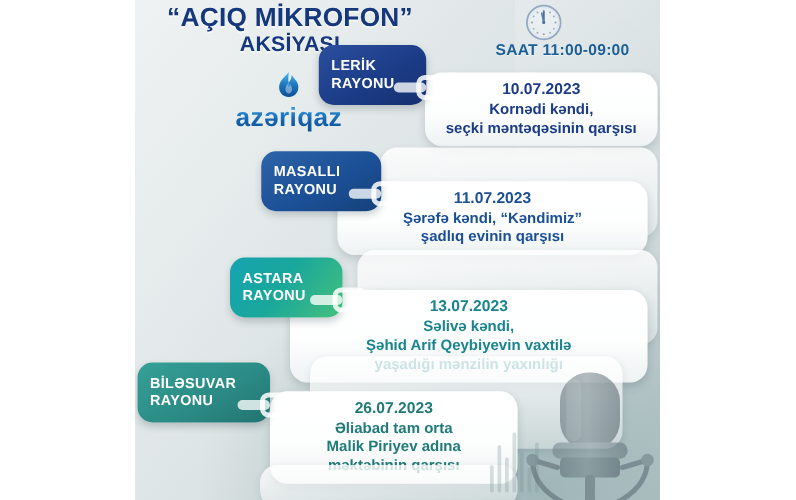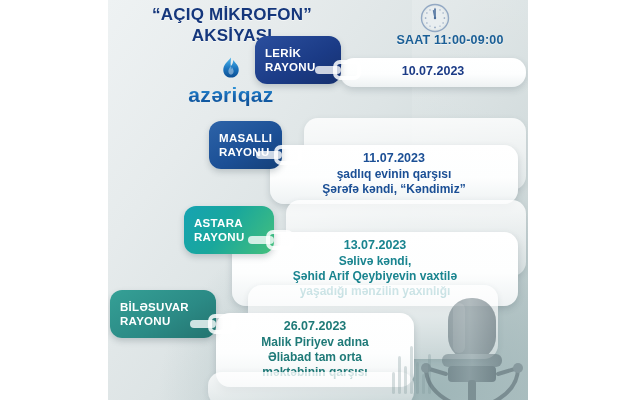--- a/index.html
+++ b/index.html
@@ -25,21 +25,21 @@
     background:linear-gradient(180deg,rgba(255,255,255,.16),rgba(255,255,255,0) 60%);
     pointer-events:none;
   }
 
   
   .title-wrap{position:absolute;left:6px;top:5px;width:236px;text-align:center;}
   .title-l1,.title-l2{
     color:#15377c;font-weight:bold;letter-spacing:.2px;
     text-shadow:0 1px 0 rgba(255,255,255,.55);
   }
-  .title-l1{font-size:17px;line-height:20px;}
+  .title-l1{font-size:21px;line-height:20px;}
   .title-l2{font-size:17px;line-height:21px;}
 
   
   .logo{position:absolute;left:62px;top:57px;width:122px;text-align:center;}
   .flame{display:block;margin:0 auto 2px auto;width:20px;height:24px;}
   .logo-word{
     font-size:21px;font-weight:bold;letter-spacing:.3px;
     background:linear-gradient(180deg,#3aa7e8 0%,#1564b0 55%,#0d4c90 100%);
     -webkit-background-clip:text;background-clip:text;color:transparent;
   }
@@ -152,39 +152,41 @@
       <line x1="16" y1="16" x2="16" y2="7.6" stroke="#4d6f9b" stroke-width="1.6" stroke-linecap="round"></line>
       <line x1="16" y1="16" x2="14.4" y2="8.6" stroke="#5d7ea8" stroke-width="1.3" stroke-linecap="round"></line>
       <circle cx="16" cy="16" r="1.2" fill="#4d6f9b"></circle>
     </svg>
 
     <div class="saat">SAAT 11:00-09:00</div>
 
     <div class="row">
       <div class="card" style="left:232px;top:58px;width:186px;">
         <div class="date" style="color:#1b3b86;">10.07.2023</div>
+        <div class="place" style="color:#1b3b86;">Kornədi kəndi,</div>
+        <div class="place" style="color:#1b3b86;">seçki məntəqəsinin qarşısı</div>
       </div>
       <div class="pill" style="left:147px;top:36px;width:86px;height:48px;background:linear-gradient(150deg,#2b4f9e 0%,#1b3b86 58%,#16306e 100%);">
         <span>LERİK</span>
         <span class="l2">RAYONU</span>
         <span class="hook">
           <span class="bar"></span>
             <span class="ring"></span>
         </span>
       </div>
     </div>
 
     <div class="row">
       <div class="ghost" style="left:196px;top:118px;width:222px;height:72px;"></div>
       <div class="card" style="left:162px;top:145px;width:248px;">
         <div class="date" style="color:#1b4f95;">11.07.2023</div>
+        <div class="place" style="color:#1b4f95;">Şərəfə kəndi, “Kəndimiz”</div>
         <div class="place" style="color:#1b4f95;">şadlıq evinin qarşısı</div>
-        <div class="place" style="color:#1b4f95;">Şərəfə kəndi, “Kəndimiz”</div>
-      </div>
-      <div class="pill" style="left:101px;top:121px;width:73px;height:48px;background:linear-gradient(150deg,#2d63a8 0%,#1b4f95 58%,#154078 100%);">
+      </div>
+      <div class="pill" style="left:101px;top:121px;width:96px;height:48px;background:linear-gradient(150deg,#2d63a8 0%,#1b4f95 58%,#154078 100%);">
         <span>MASALLI</span>
         <span class="l2">RAYONU</span>
         <span class="hook">
           <span class="bar"></span>
             <span class="ring"></span>
         </span>
       </div>
     </div>
 
     <div class="row">
@@ -202,22 +204,22 @@
           <span class="bar"></span>
             <span class="ring"></span>
         </span>
       </div>
     </div>
 
     <div class="row">
       <div class="ghost" style="left:140px;top:285px;width:250px;height:74px;"></div>
       <div class="card" style="left:108px;top:313px;width:198px;">
         <div class="date" style="color:#1f7a78;">26.07.2023</div>
+        <div class="place" style="color:#1f7a78;">Əliabad tam orta</div>
         <div class="place" style="color:#1f7a78;">Malik Piriyev adına</div>
-        <div class="place" style="color:#1f7a78;">Əliabad tam orta</div>
         <div class="place" style="color:#1f7a78;">məktəbinin qarşısı</div>
       </div>
       <div class="pill" style="left:2px;top:290px;width:106px;height:48px;background:linear-gradient(150deg,#35a096 0%,#2b8a85 58%,#23736f 100%);">
         <span>BİLƏSUVAR</span>
         <span class="l2">RAYONU</span>
         <span class="hook">
           <span class="bar"></span>
             <span class="ring"></span>
         </span>
       </div>

